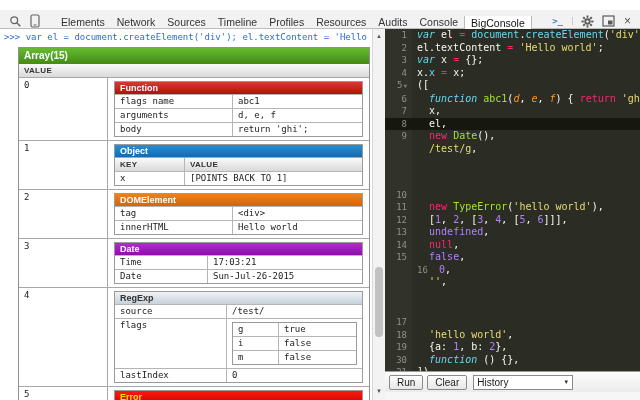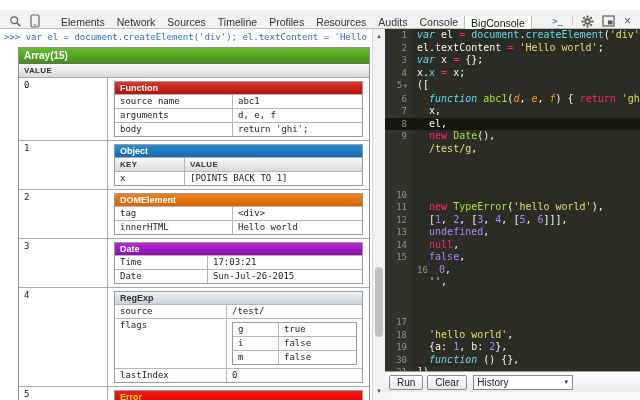--- a/index.html
+++ b/index.html
@@ -143,21 +143,21 @@
       <div class="col-row">
         <div class="col-value">VALUE</div>
       </div>
       <div id="rows">
           <div class="arr-row">
             <div class="idx">0</div>
             <div class="val">
               <div class="nested">
                 <div class="nested-header" style="background: linear-gradient(rgb(217, 58, 47), rgb(177, 18, 7)); color: rgb(255, 255, 255);">Function</div>
                 <div class="nested-row">
-                  <div class="lbl" style="width: 118px;">source name</div>
+                  <div class="lbl" style="width: 118px;">flags name</div>
                   <div class="v">abc1</div>
                 </div>
                 <div class="nested-row">
                   <div class="lbl" style="width: 118px;">arguments</div>
                   <div class="v">d, e, f</div>
                 </div>
                 <div class="nested-row">
                   <div class="lbl" style="width: 118px;">body</div>
                   <div class="v">return 'ghi';</div>
                 </div>

